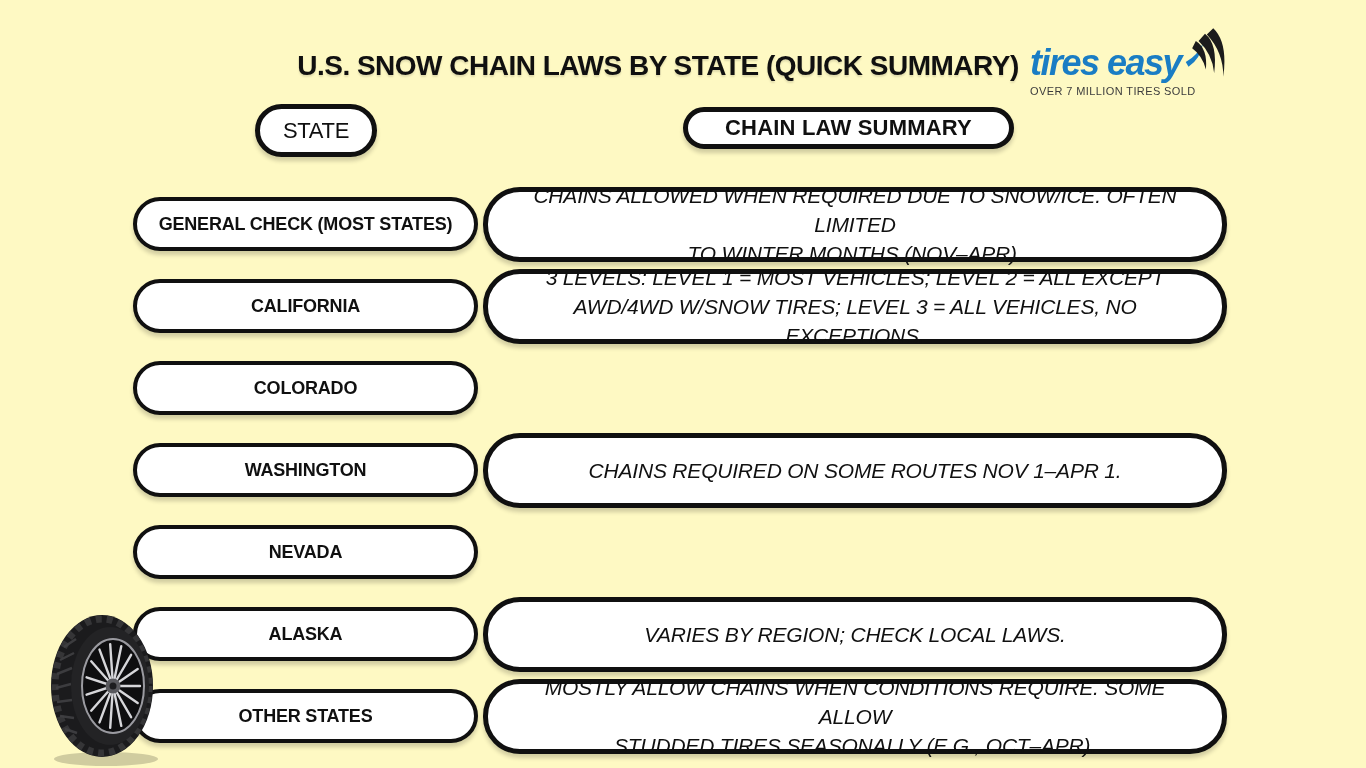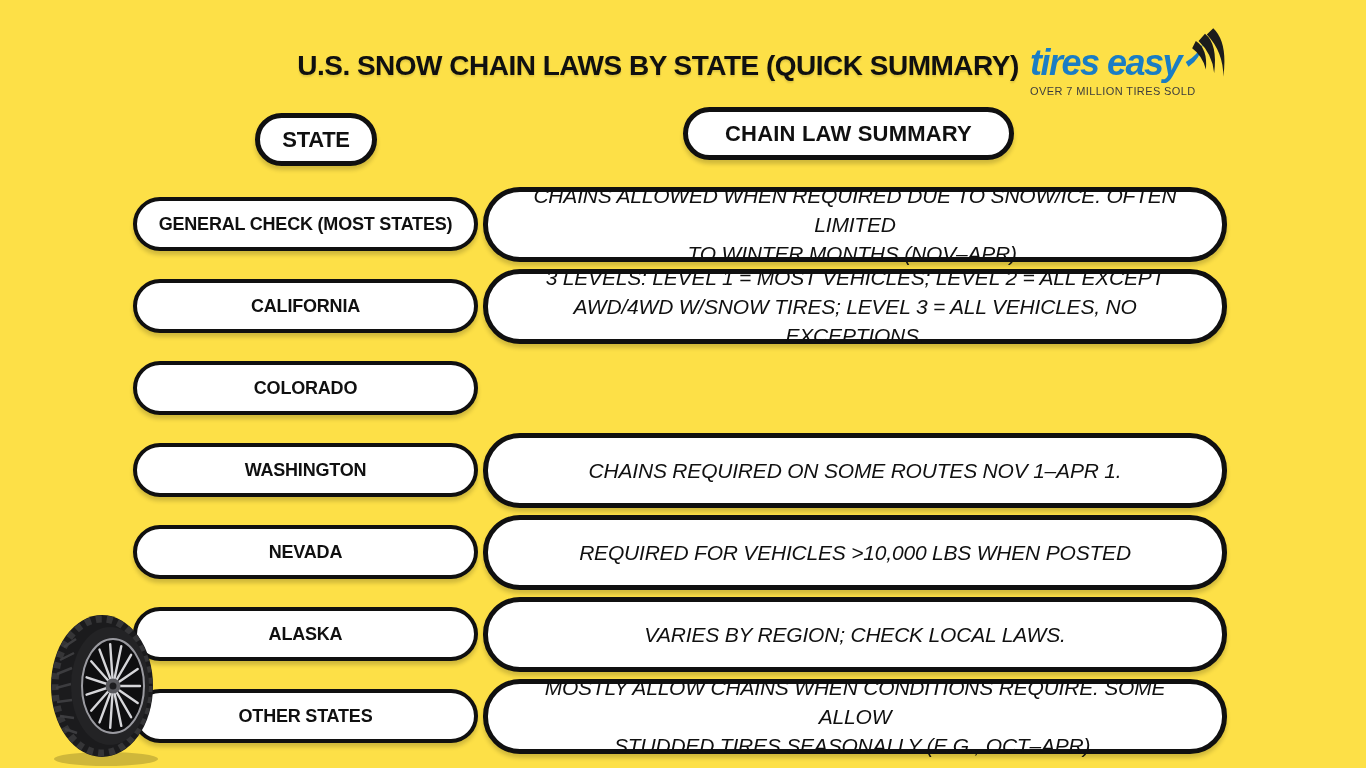--- a/index.html
+++ b/index.html
@@ -1,17 +1,17 @@
 <!DOCTYPE html>
 <html><head>
 <meta charset="utf-8">
 <style>
   html,body{margin:0;padding:0;background:#ffffff;}
   .canvas{
-    position:relative;width:1366px;height:768px;background:#fde047;overflow:hidden;
+    position:relative;width:1366px;height:768px;background:#fef9c3;overflow:hidden;
     font-family:"Liberation Sans", sans-serif;color:#101010;
   }
   
   .title{
     position:absolute;left:28px;top:50px;width:1260px;text-align:center;
     font-size:28px;font-weight:700;letter-spacing:-0.5px;color:#101010;
     text-shadow:0 2px 2px rgba(0,0,0,0.12);
   }
   
   .logo{position:absolute;left:1030px;top:27px;width:210px;}
@@ -24,25 +24,25 @@
   .logo-tagline{
     font-size:11px;color:#3c3c3c;letter-spacing:0.4px;margin-top:2px;font-weight:400;
   }
   
   .pill{
     box-sizing:border-box;background:#ffffff;border:5px solid #101010;
     display:flex;align-items:center;justify-content:center;text-align:center;
     box-shadow:0 4px 4px rgba(0,0,0,0.18);
   }
   .hdr-state{
-    position:absolute;left:255px;top:113px;width:122px;height:53px;border-radius:27px;
-    font-size:22px;font-weight:700;letter-spacing:-0.3px;
+    position:absolute;left:255px;top:104px;width:122px;height:53px;border-radius:27px;
+    font-size:22px;font-weight:400;letter-spacing:-0.3px;
   }
   .hdr-summary{
-    position:absolute;left:683px;top:107px;width:331px;height:53px;border-radius:27px;
+    position:absolute;left:683px;top:107px;width:331px;height:42px;border-radius:27px;
     font-size:22px;font-weight:700;letter-spacing:0.2px;
   }
   
   .rows{position:absolute;left:133px;top:187px;width:1094px;z-index:1;}
   .law-row{position:relative;height:75px;margin-bottom:7px;}
   .state-pill{
     position:absolute;left:0;top:10px;width:345px;height:54px;border-radius:27px;
     border-width:4px;font-size:18px;font-weight:700;letter-spacing:-0.2px;
   }
   .summary-pill{
@@ -115,23 +115,20 @@
       </div>
       <div class="pill summary-pill">
         <span>CHAINS REQUIRED ON SOME ROUTES NOV 1–APR 1.</span>
       </div>
     </div>
 
     <div class="law-row">
       <div class="pill state-pill">
         <span>NEVADA</span>
       </div>
-      <div class="pill summary-pill">
-        <span>REQUIRED FOR VEHICLES &gt;10,000 LBS WHEN POSTED</span>
-      </div>
     </div>
 
     <div class="law-row">
       <div class="pill state-pill">
         <span>ALASKA</span>
       </div>
       <div class="pill summary-pill">
         <span>VARIES BY REGION; CHECK LOCAL LAWS.</span>
       </div>
     </div>

